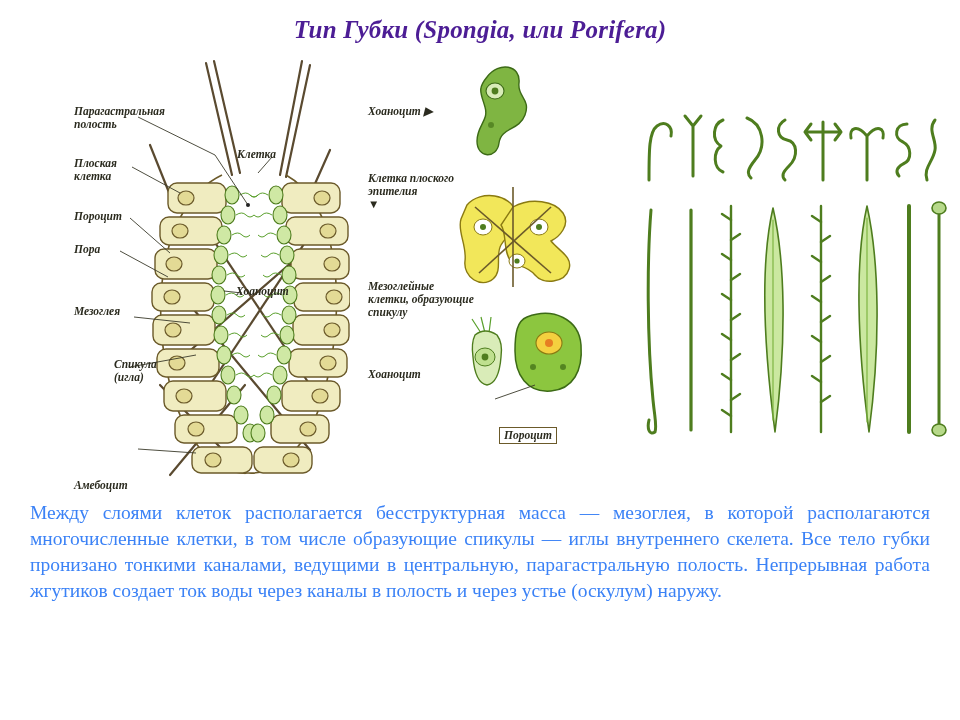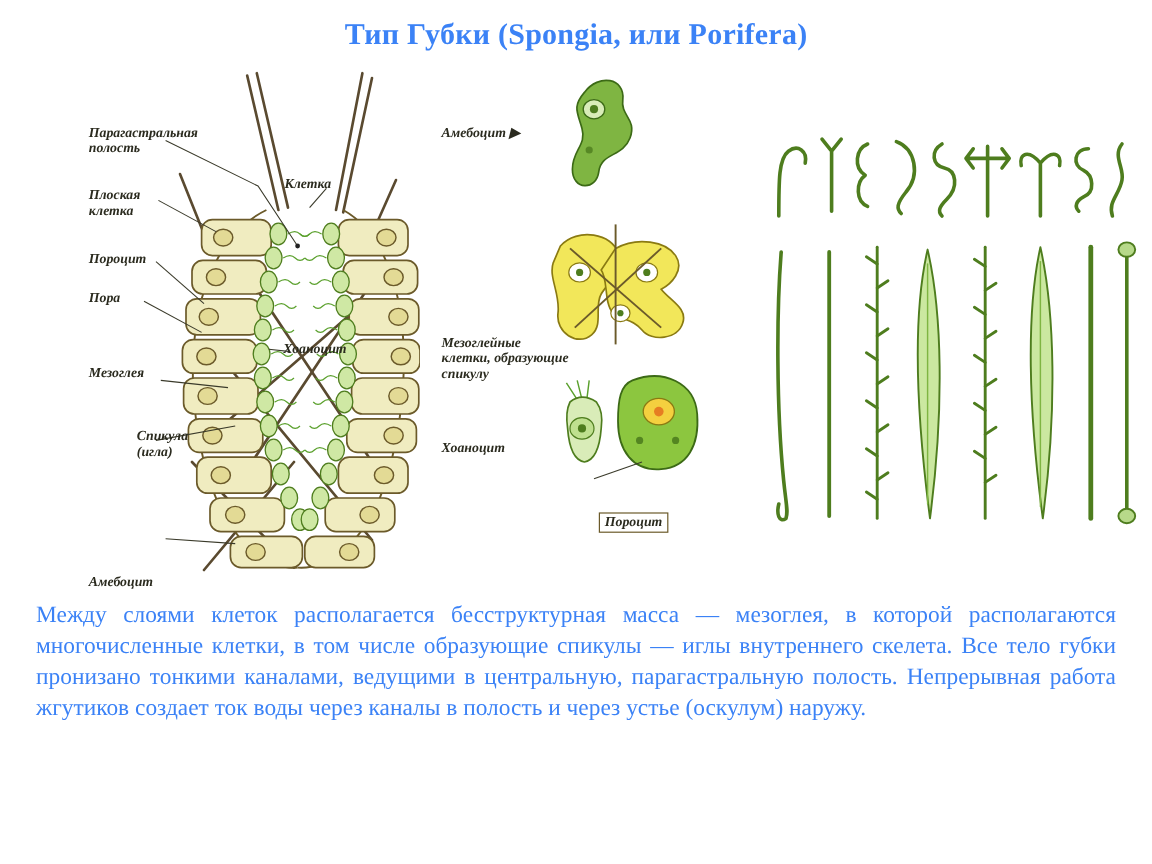--- a/index.html
+++ b/index.html
@@ -19,23 +19,24 @@
     width: 960px;
     height: 720px;
   }
   #title {
     position: absolute;
     top: 16px;
     left: 0;
     width: 960px;
     text-align: center;
     font-family: "Liberation Serif", serif;
+    font-style: italic;
     font-weight: bold;
     font-size: 25px;
-    color: #3b82f6;
+    color: #4c1d95;
     letter-spacing: 0.2px;
   }
 
   
   #figure {
     position: absolute;
     top: 55px;
     left: 0;
     width: 960px;
     height: 430px;
@@ -266,21 +267,24 @@
 
       <path d="M72,262 C98,252 124,264 126,290 C128,316 118,334 96,336 C72,338 60,320 60,296 C60,278 62,266 72,262 Z" fill="#8cc63f" stroke="#3c6a16" stroke-width="1.5"></path>
       <ellipse cx="94" cy="288" rx="13" ry="11" fill="#f4d03f" stroke="#8a7a12" stroke-width="1.1"></ellipse>
       <circle cx="94" cy="288" r="4" fill="#e67e22"></circle>
       <circle cx="78" cy="312" r="3" fill="#3c6a16" opacity="0.7"></circle>
       <circle cx="108" cy="312" r="3" fill="#3c6a16" opacity="0.7"></circle>
 
       <path d="M80,330 L40,344" stroke="#3a3a2a" stroke-width="0.9" fill="none"></path>
     </svg>
 
-    <div class="lbl" style="left:368px; top:50px;">Амебоцит ▶</div>
+    <div class="lbl" style="left:368px; top:50px;">Хоаноцит ▶</div>
+    <div class="lbl" style="left:368px; top:117px;">Клетка плоского
+эпителия
+▼</div>
     <div class="lbl" style="left:368px; top:225px;">Мезоглейные
 клетки, образующие
 спикулу</div>
     <div class="lbl" style="left:368px; top:313px;">Хоаноцит</div>
     <div class="lbl" style="left:499px; top:372px; padding:1px 4px; border:1px solid #6b5a2a; background:#ffffff;">Пороцит</div>
 
     <svg width="320" height="400" viewBox="0 0 320 400" style="position:absolute;left:635px;top:25px;">
       <g fill="#b7d98a" stroke="#4e7d1e" stroke-width="1.5" stroke-linecap="round" stroke-linejoin="round">
 
         <path d="M14,100 C14,70 14,52 22,46 C30,40 38,46 36,56" fill="none" stroke-width="3"></path>

